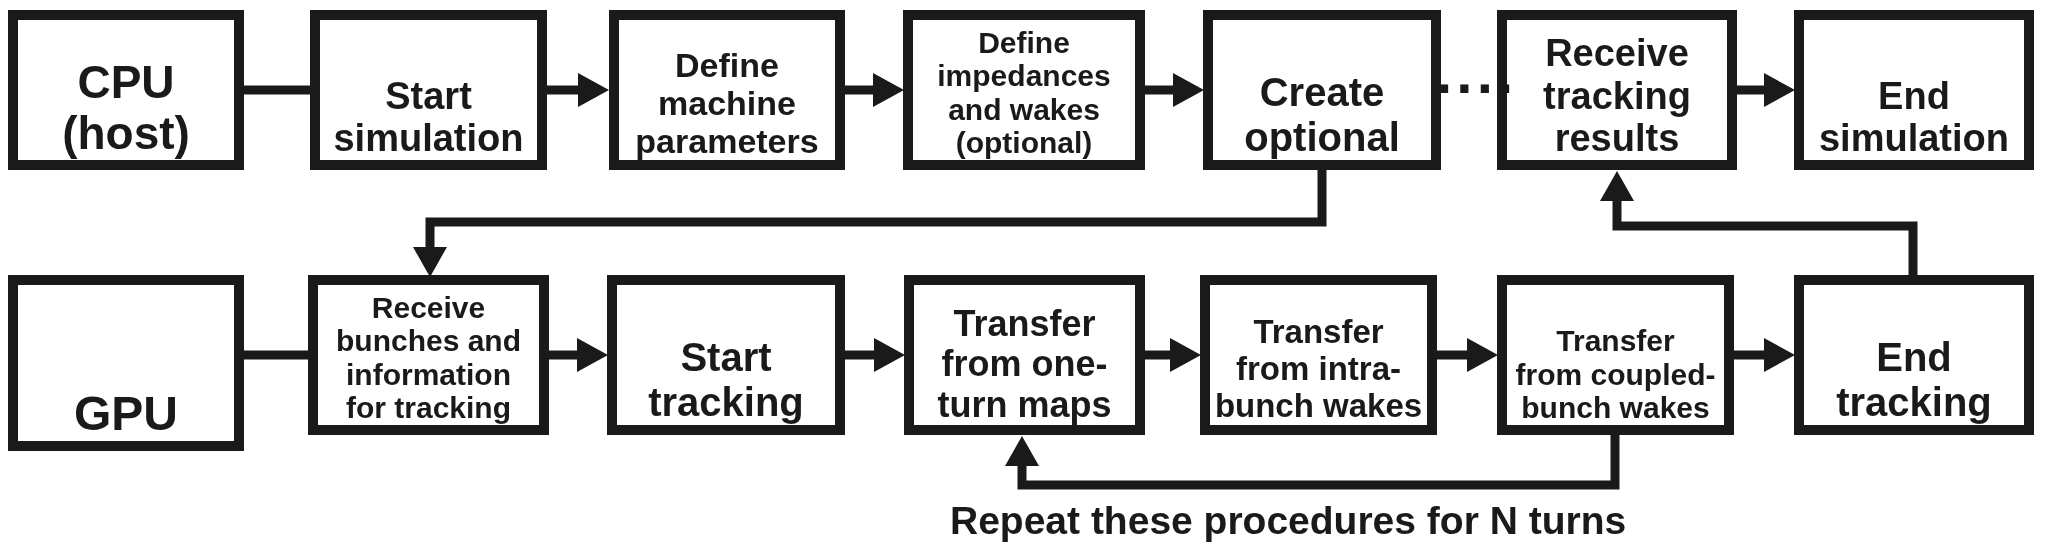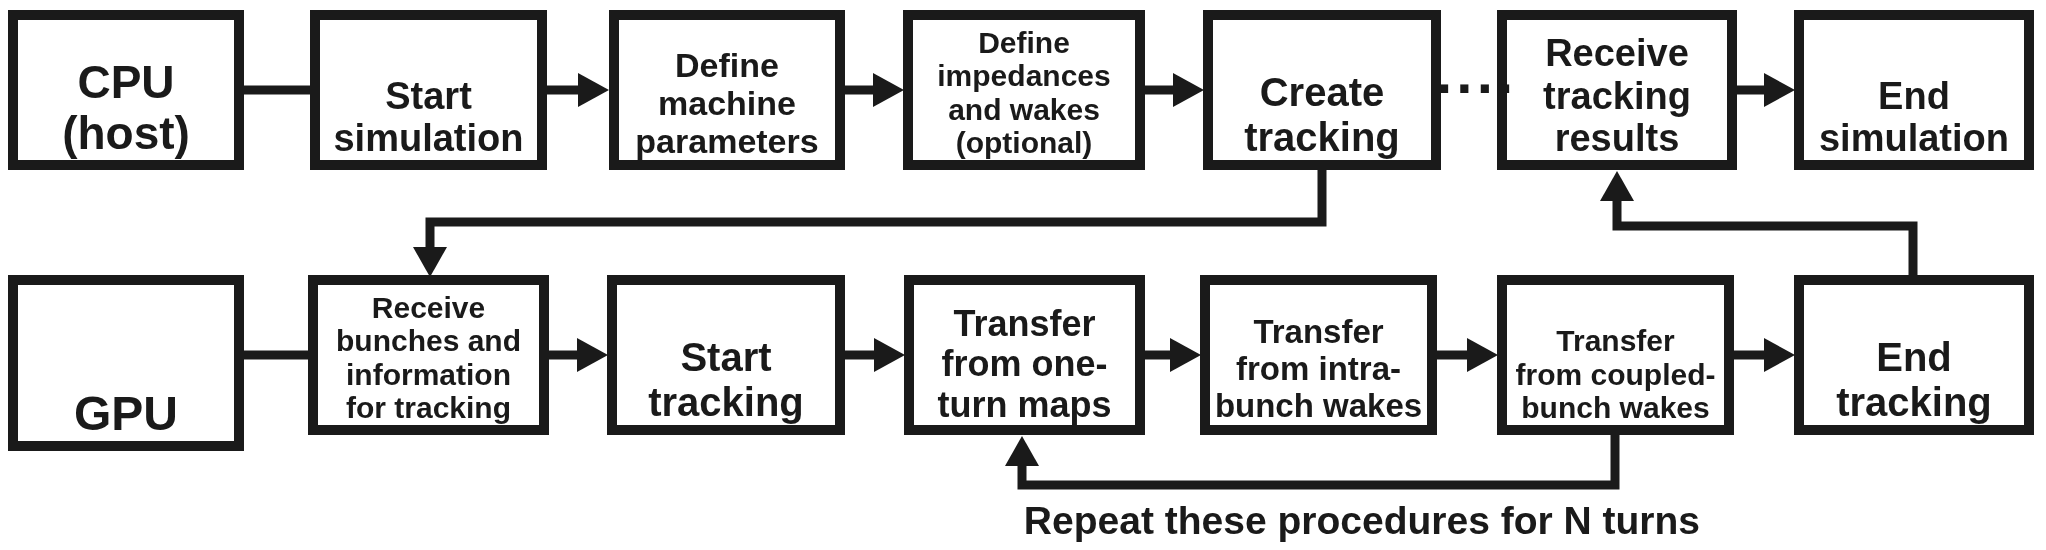--- a/index.html
+++ b/index.html
@@ -63,21 +63,21 @@
     letter-spacing: 1px;
     text-align: center;
   }
   .loop-caption {
     position: absolute;
     left: 950px;
     top: 499px;
     width: 750px;
     font-size: 39px;
     line-height: 44px;
-    text-align: right;
+    text-align: left;
   }
 </style>
 </head>
 <body>
 
 <div class="stage">
 
   <svg class="connector-layer" viewBox="0 0 2046 550" aria-hidden="true">
 
     <g>
@@ -156,21 +156,21 @@
 parameters</span>
   </div>
   <div class="box" style="left:903px;top:10px;width:242px;height:160px;font-size:30px">
     <span class="box-label">Define
 impedances
 and wakes
 (optional)</span>
   </div>
   <div class="box" style="left:1203px;top:10px;width:238px;height:160px;font-size:40px">
     <span class="box-label">Create
-tracking</span>
+optional</span>
   </div>
   <div class="box" style="left:1497px;top:10px;width:240px;height:160px;font-size:38px">
     <span class="box-label">Receive
 tracking
 results</span>
   </div>
   <div class="box" style="left:1794px;top:10px;width:240px;height:160px;font-size:38px">
     <span class="box-label">End
 simulation</span>
   </div>

